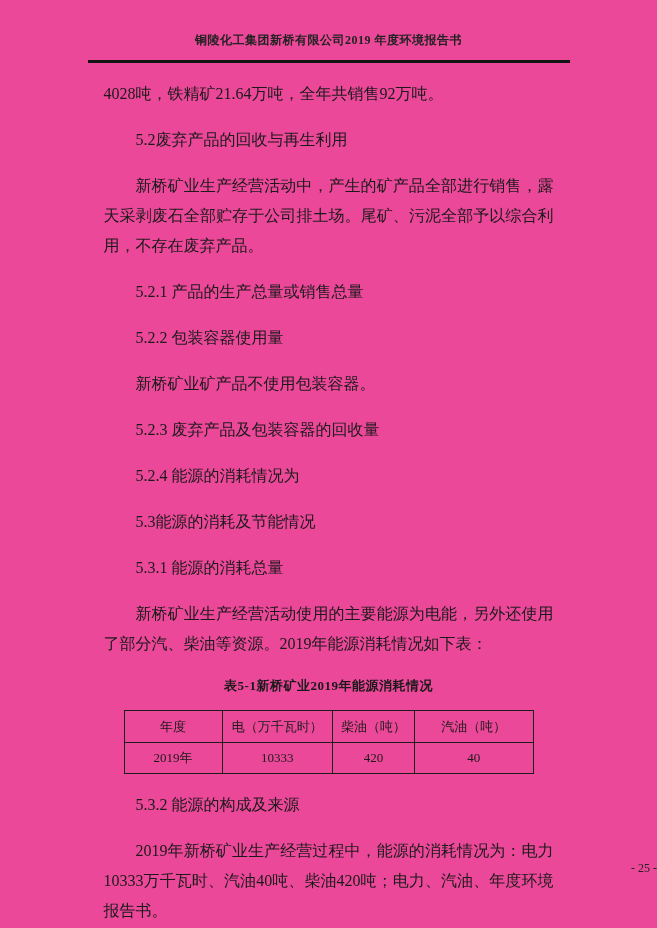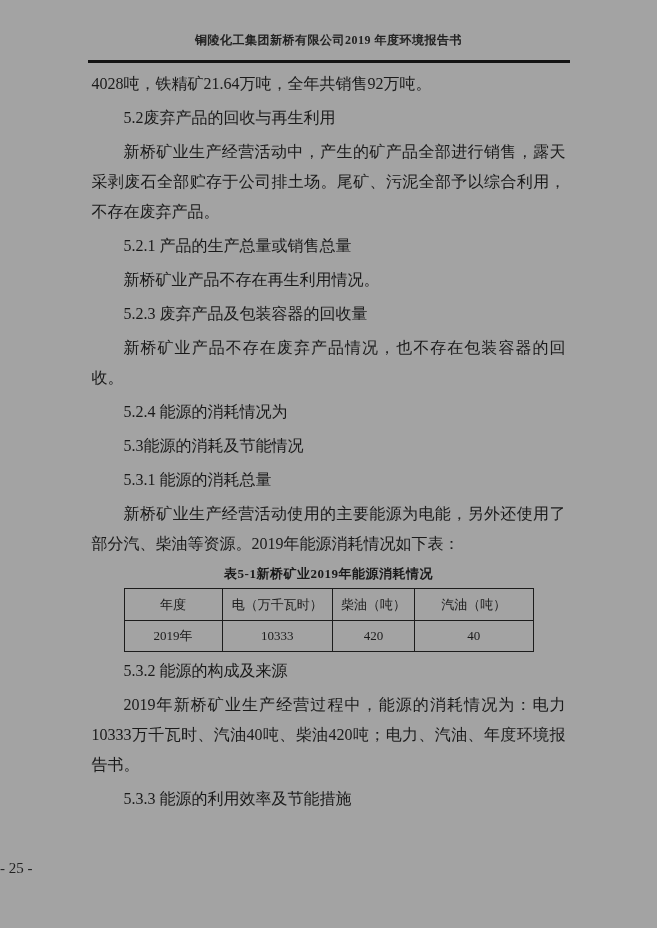--- a/index.html
+++ b/index.html
@@ -4,21 +4,21 @@
 <style>
   html, body {
     margin: 0;
     padding: 0;
     background: #ffffff;
   }
   .page {
     position: relative;
     width: 657px;
     height: 928px;
-    background: #a3a3a3;
+    background: #ec4899;
     font-family: "Liberation Serif", "DejaVu Serif", serif;
     color: #1a1a1a;
     overflow: hidden;
     box-sizing: border-box;
   }
   .doc-header {
     padding-top: 32px;
     text-align: center;
     font-size: 12px;
     font-weight: bold;
@@ -34,37 +34,37 @@
   }
   .content {
     width: 482px;
     margin: 6px auto 0 auto;
     font-size: 16px;
     line-height: 30px;
     text-align: justify;
     text-justify: inter-character;
   }
   .content p {
-    margin: 4px;
+    margin: 16px;
     padding: 0;
   }
   .content p.indent {
     text-indent: 32px;
   }
   .table-caption {
     text-align: center;
     font-weight: bold;
     font-size: 13px;
     line-height: 22px;
     margin-top: 2px;
     letter-spacing: 0.5px;
   }
   table.energy-table {
     border-collapse: collapse;
-    margin: 3px auto 0 auto;
+    margin: 13px auto 0 auto;
     width: 410px;
     table-layout: fixed;
   }
   table.energy-table th,
   table.energy-table td {
     border: 1px solid #1c1c1c;
     text-align: center;
     font-weight: normal;
     font-size: 13px;
     padding: 0;
@@ -73,42 +73,42 @@
   table.energy-table td { height: 27px; }
   col.c1 { width: 24%; }
   col.c2 { width: 27%; }
   col.c3 { width: 20%; }
   col.c4 { width: 29%; }
   .doc-footer {
     position: absolute;
     bottom: 52px;
     left: 0;
     right: 0;
-    text-align: left;
-    font-size: 15px;
+    text-align: right;
+    font-size: 12px;
     line-height: 16px;
     color: #222;
   }
 </style>
 </head>
 <body>
 
 <div class="page">
 
   <div class="doc-header">铜陵化工集团新桥有限公司2019 年度环境报告书</div>
   <div class="header-rule"></div>
 
   <div class="content">
     <p>4028吨，铁精矿21.64万吨，全年共销售92万吨。</p>
     <p class="indent">5.2废弃产品的回收与再生利用</p>
     <p class="indent">新桥矿业生产经营活动中，产生的矿产品全部进行销售，露天采剥废石全部贮存于公司排土场。尾矿、污泥全部予以综合利用，不存在废弃产品。</p>
     <p class="indent">5.2.1 产品的生产总量或销售总量</p>
-    <p class="indent">新桥矿业产品不存在再生利用情况。</p>
+    <p class="indent">5.2.2 包装容器使用量</p>
+    <p class="indent">新桥矿业矿产品不使用包装容器。</p>
     <p class="indent">5.2.3 废弃产品及包装容器的回收量</p>
-    <p class="indent">新桥矿业产品不存在废弃产品情况，也不存在包装容器的回收。</p>
     <p class="indent">5.2.4 能源的消耗情况为</p>
     <p class="indent">5.3能源的消耗及节能情况</p>
     <p class="indent">5.3.1 能源的消耗总量</p>
     <p class="indent">新桥矿业生产经营活动使用的主要能源为电能，另外还使用了部分汽、柴油等资源。2019年能源消耗情况如下表：</p>
 
     <div class="table-caption">表5-1新桥矿业2019年能源消耗情况</div>
 
     <table class="energy-table">
       <colgroup>
         <col class="c1">

